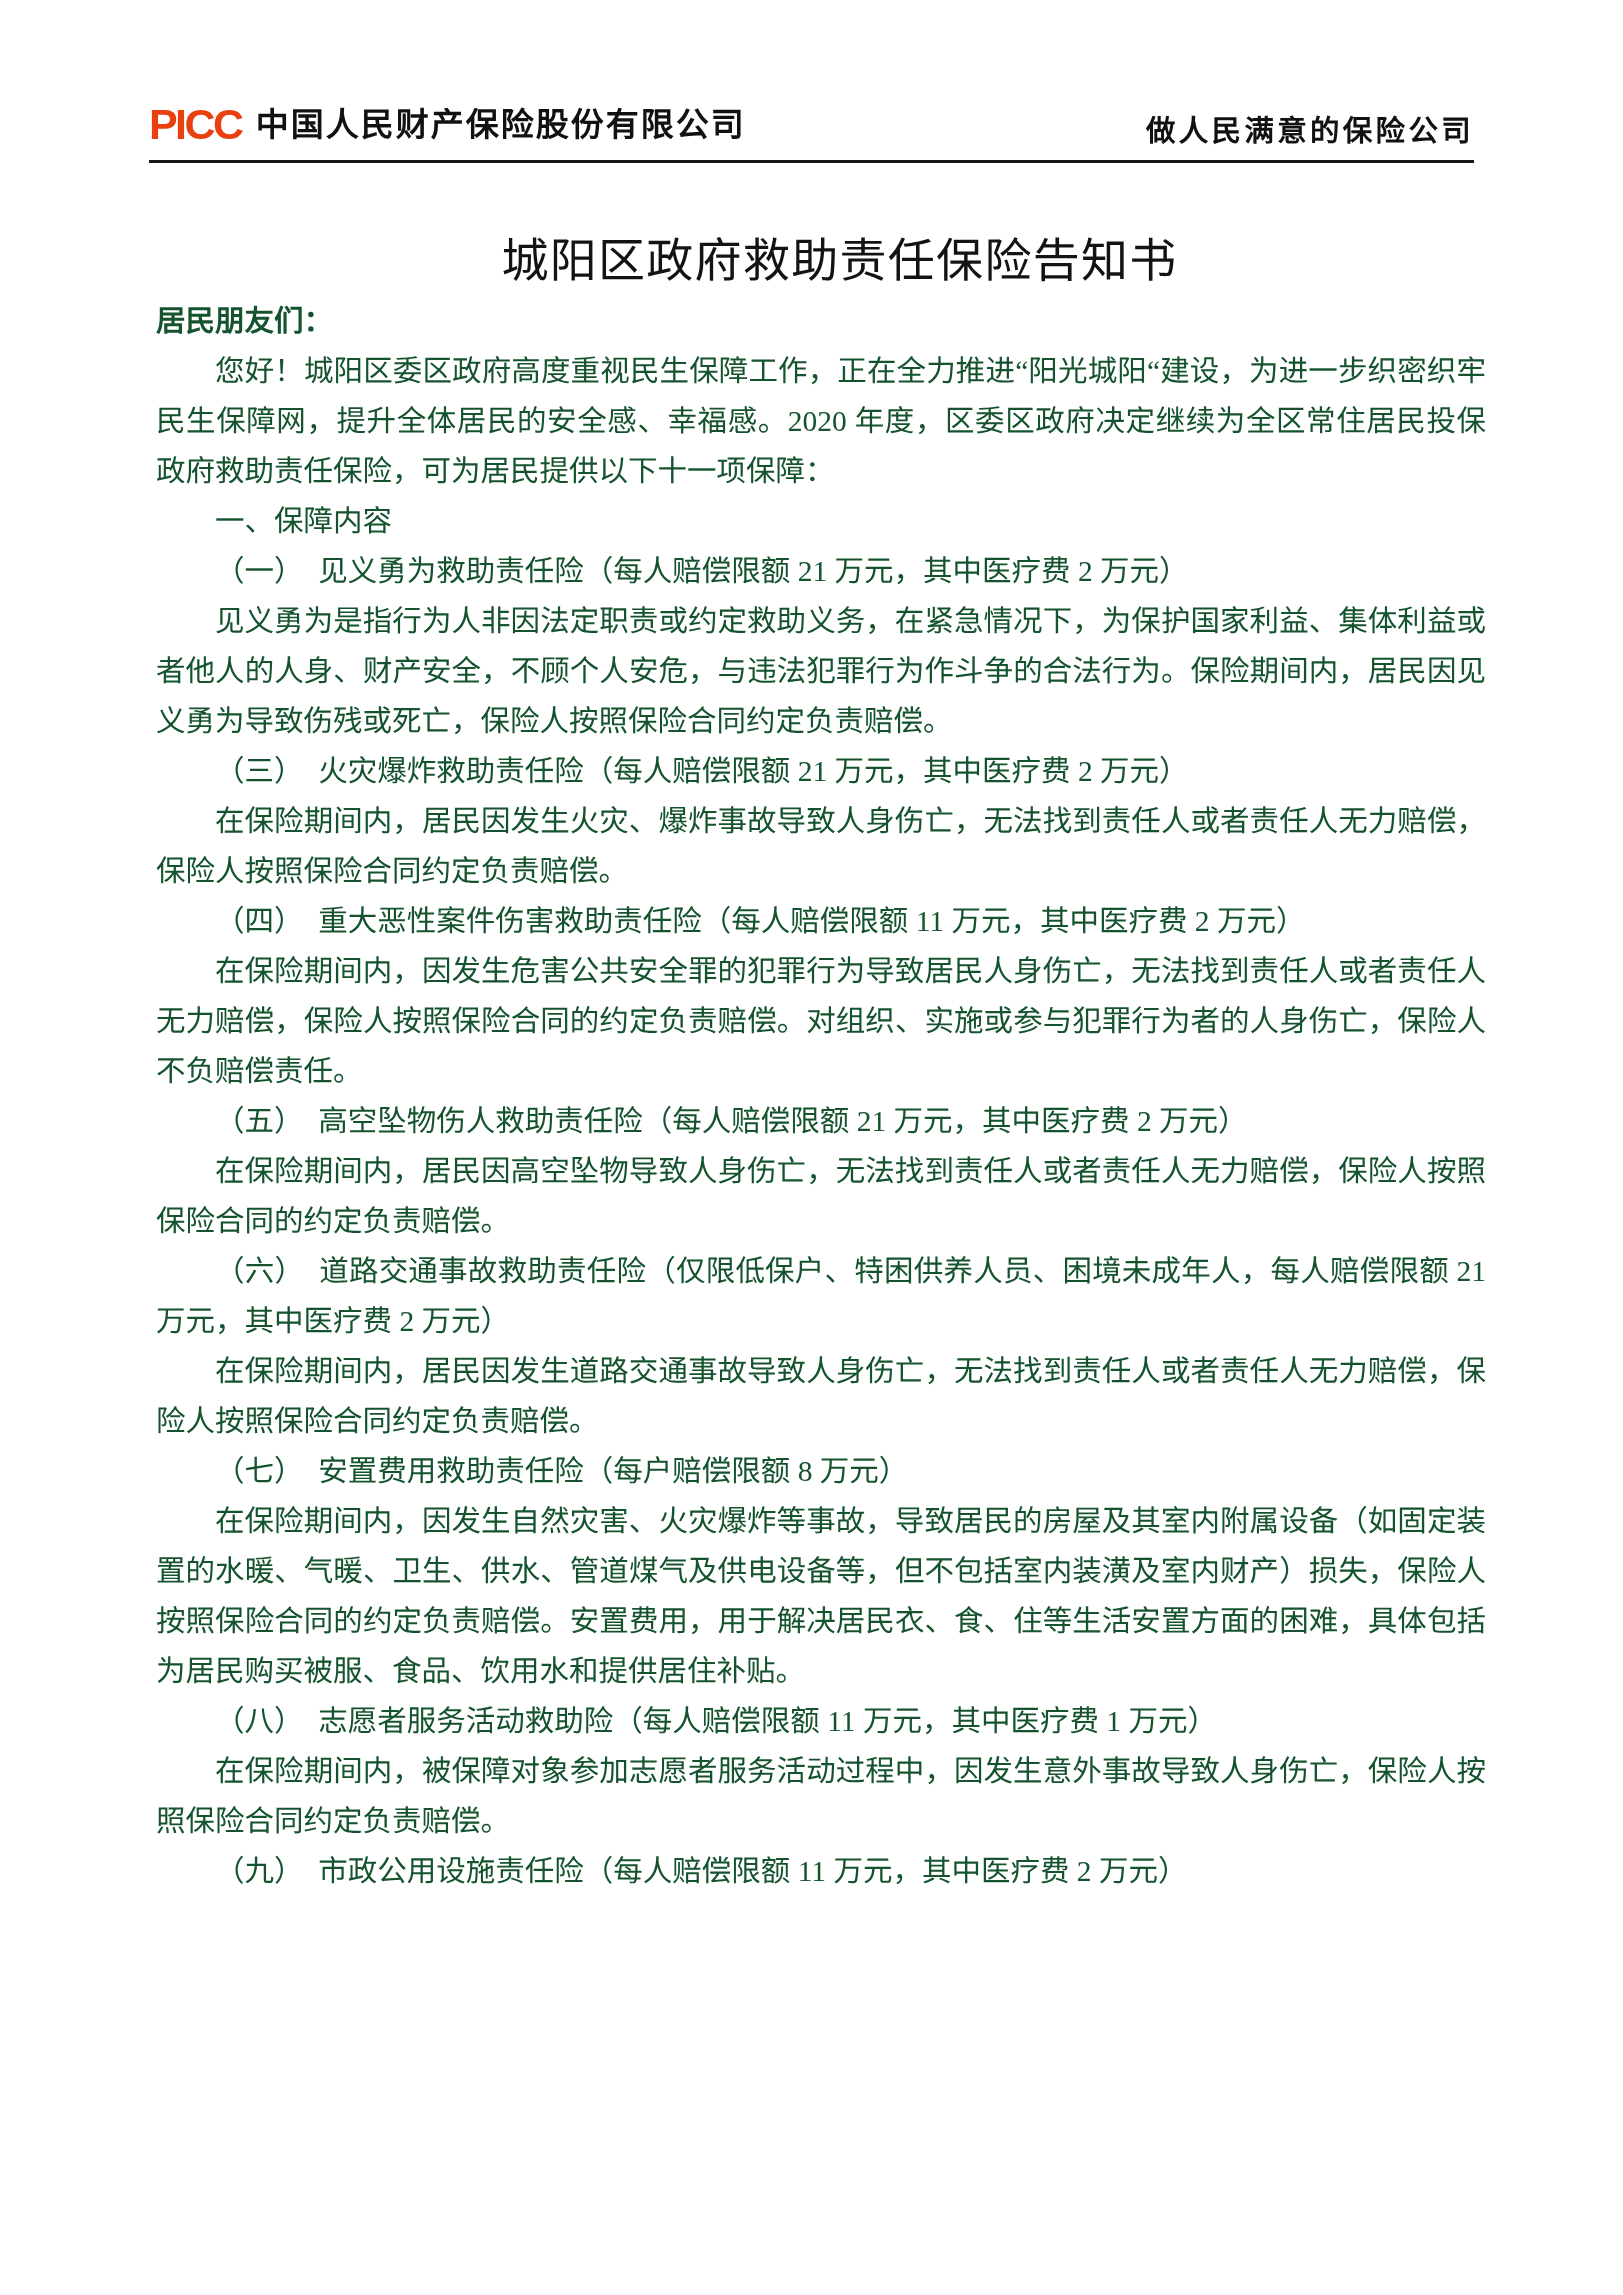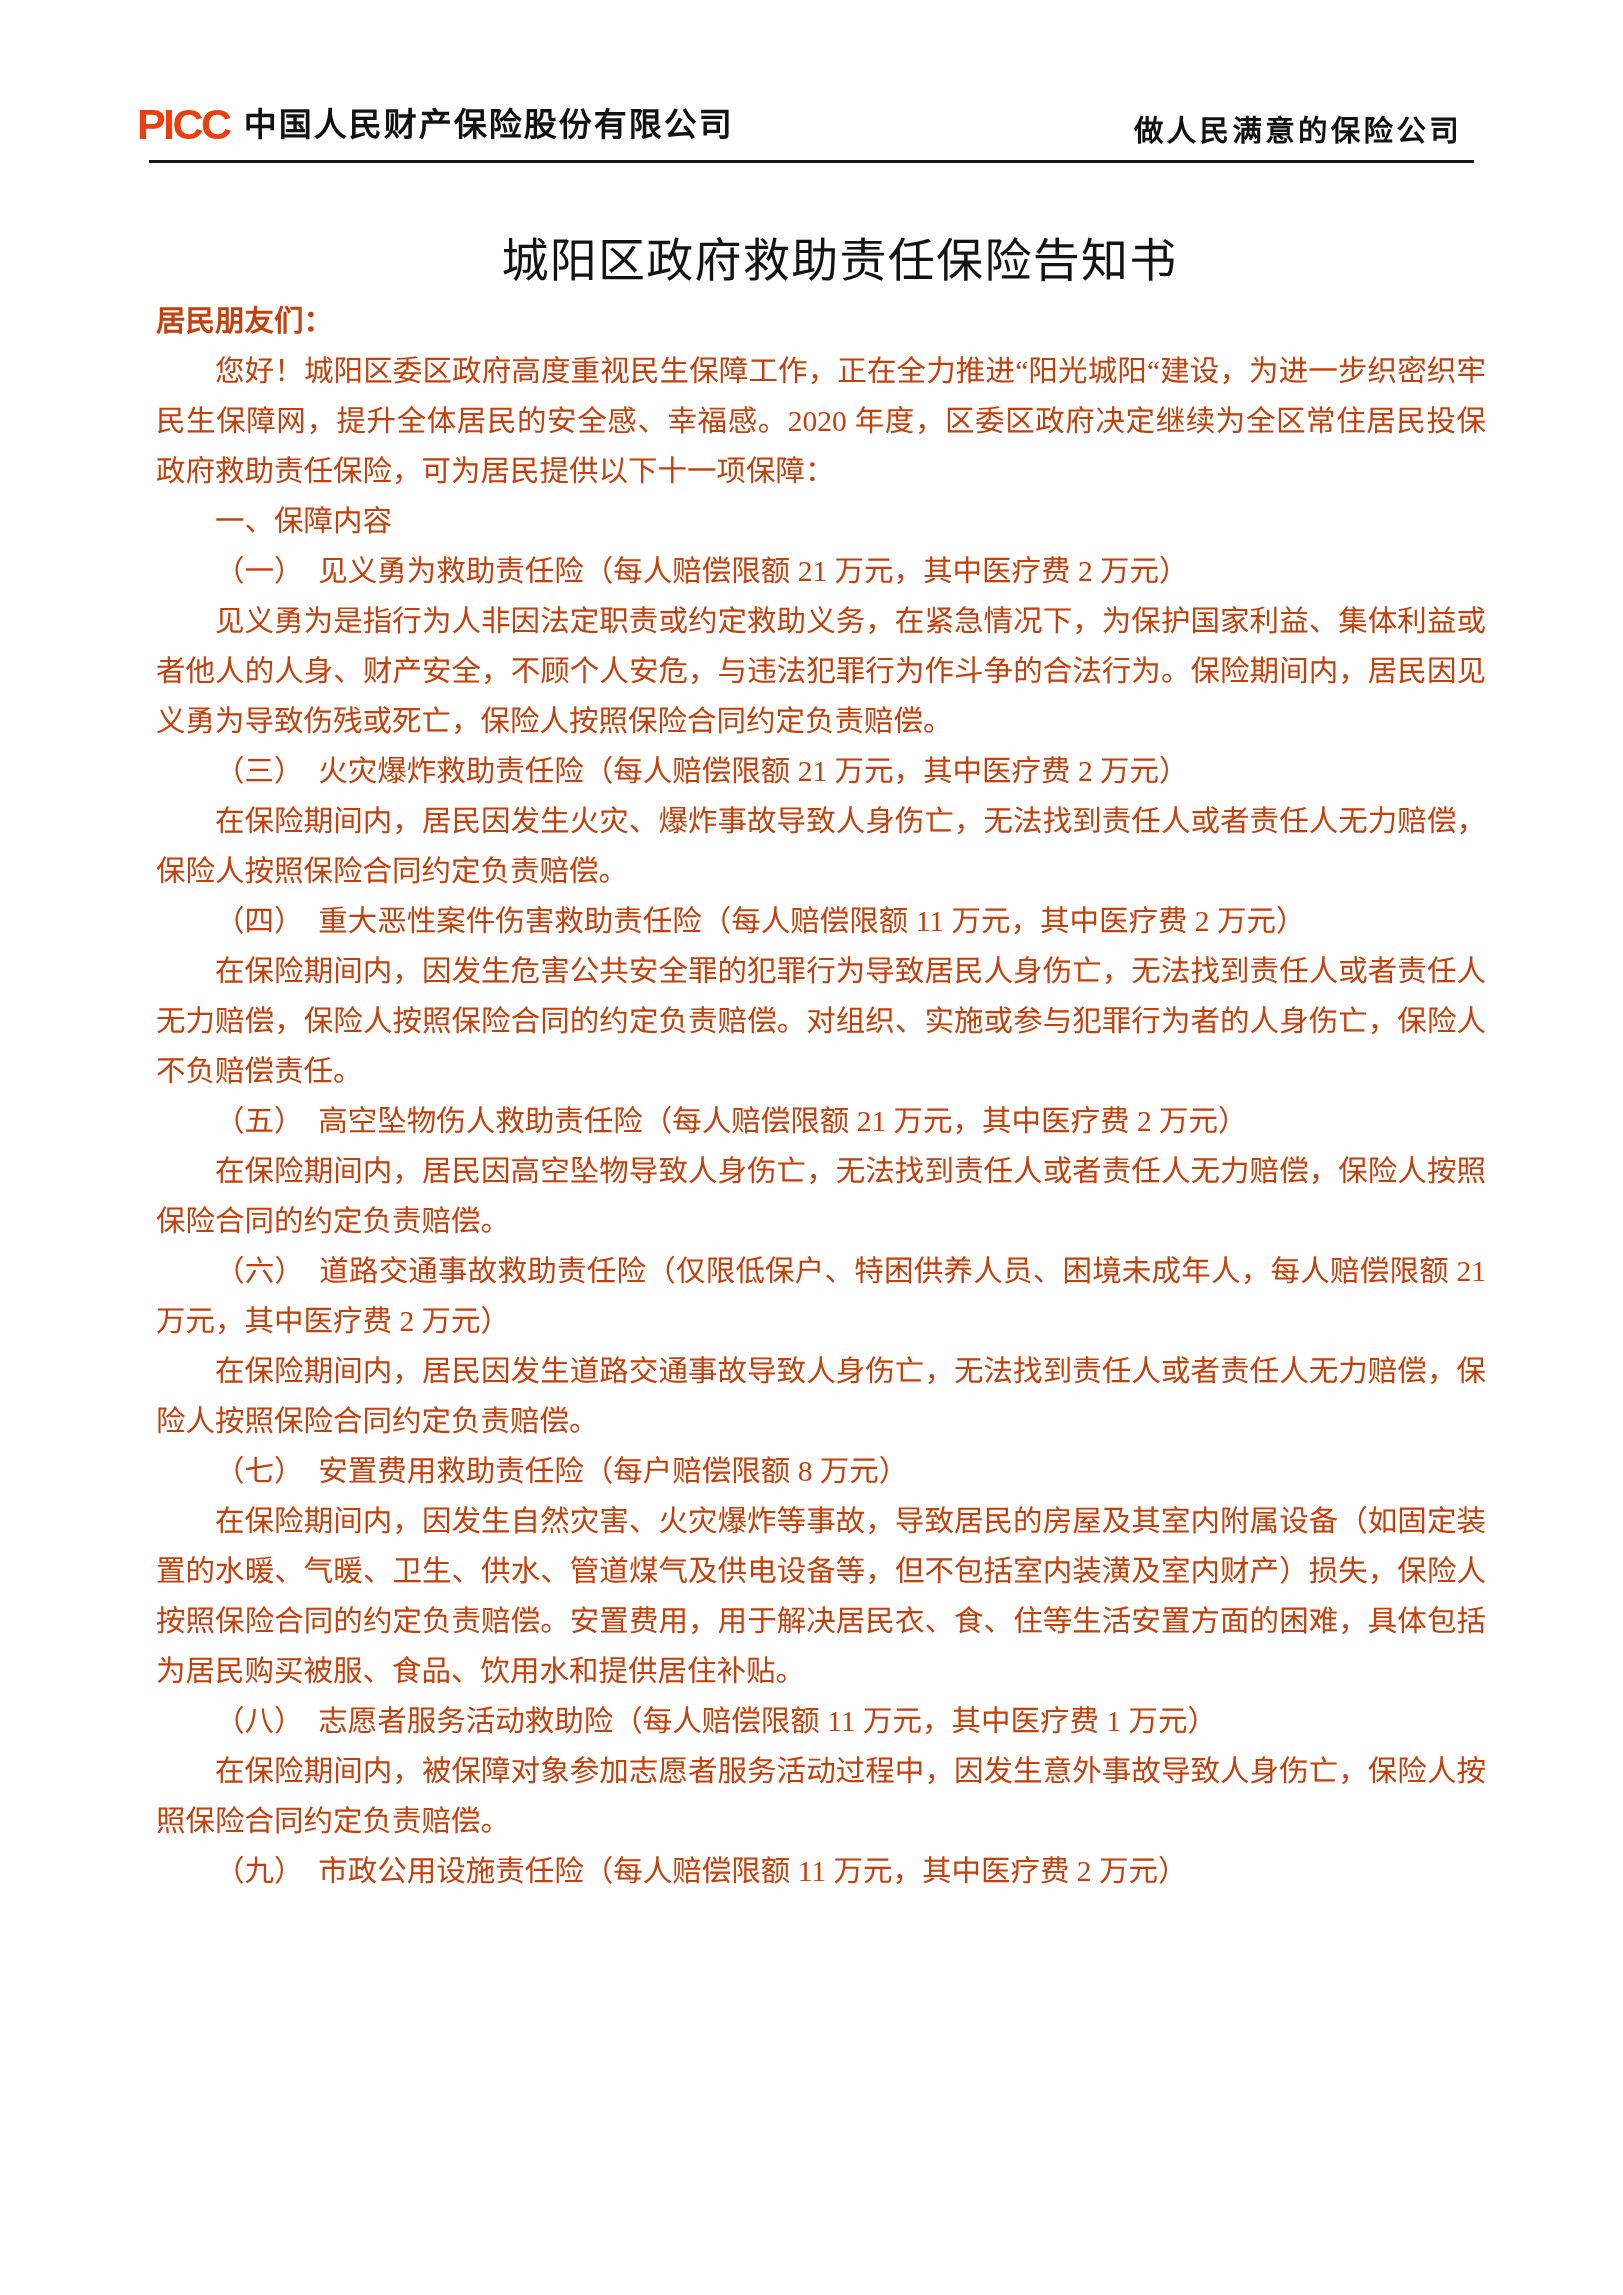--- a/index.html
+++ b/index.html
@@ -13,21 +13,21 @@
     height: 2295px;
     background: #ffffff;
     overflow: hidden;
     font-family: "Liberation Serif", "DejaVu Serif", serif;
     color: #141414;
   }
 
   
   .letterhead {
     position: absolute;
-    left: 137px;
+    left: 149px;
     top: 103px;
     width: 1325px;
     display: flex;
     justify-content: space-between;
     align-items: flex-end;
     padding-bottom: 9.2px;
   }
   .brand {
     display: flex;
     align-items: center;
@@ -83,21 +83,21 @@
 
   
   .doc-body {
     position: absolute;
     top: 296px;
     left: 156px;
     width: 1330px;
     font-size: 29.5px;
     line-height: 50px;
     text-align: justify;
-    color: #c2410c;
+    color: #14532d;
   }
   .doc-body p {
     margin: 0;
     padding: 0;
   }
   .salutation {
     font-weight: bold;
     text-indent: 0;
   }
   .para {

